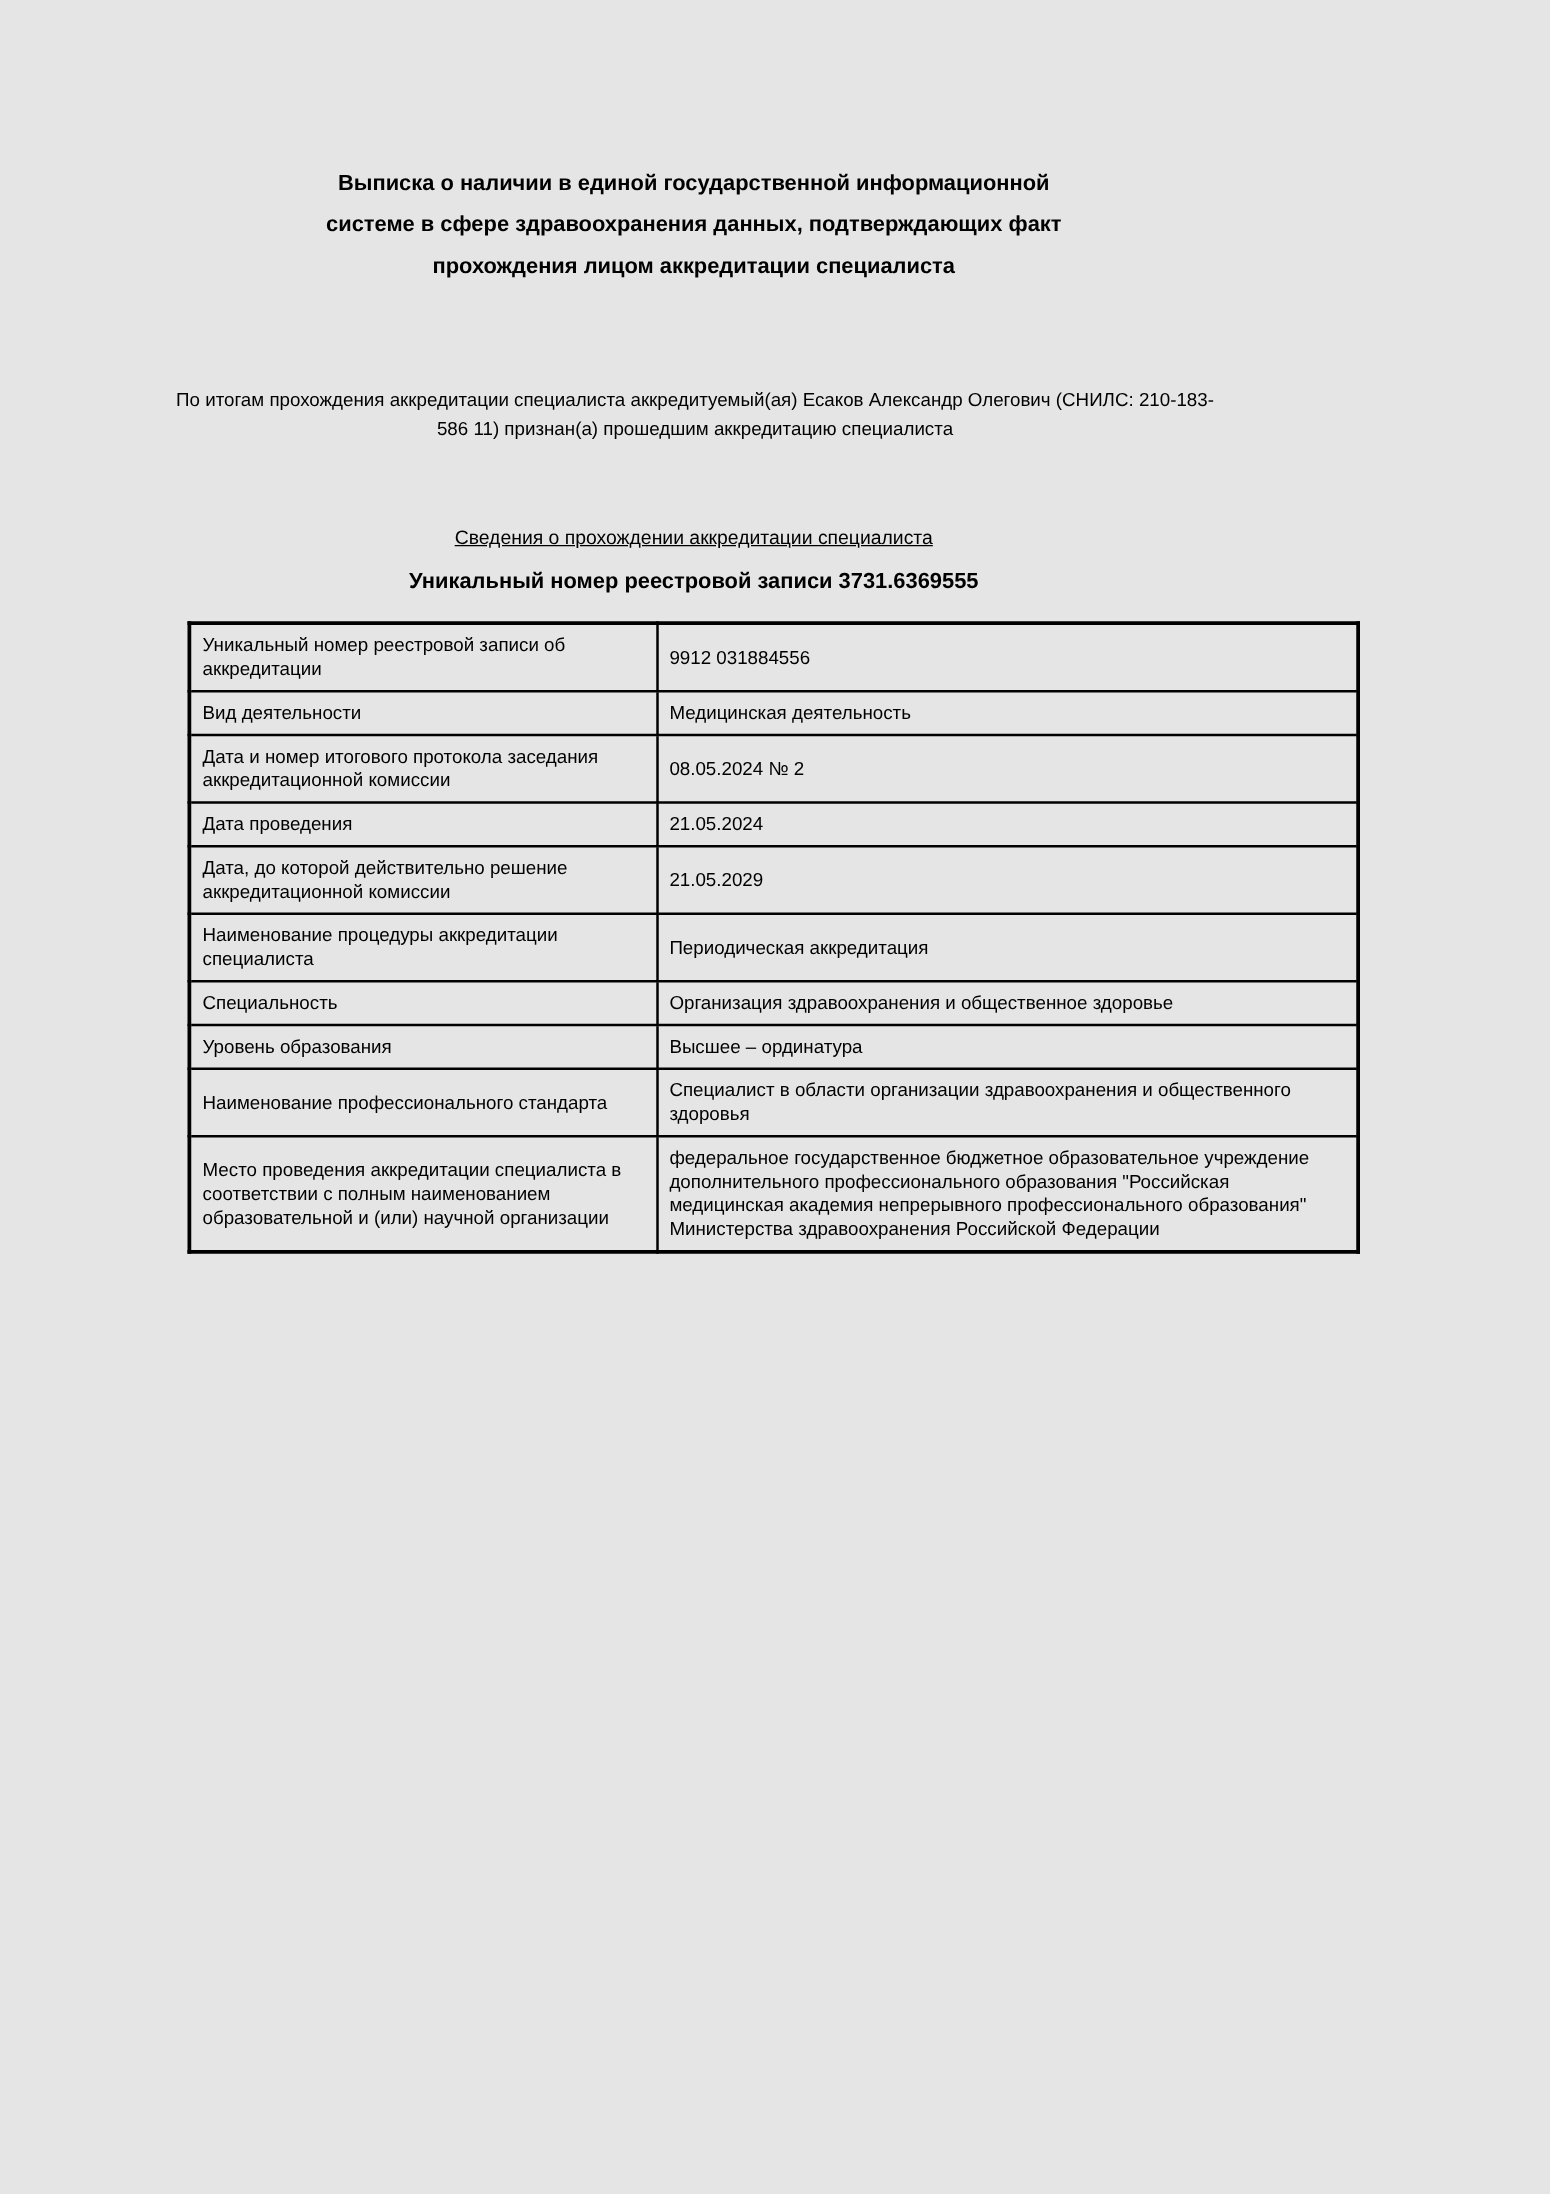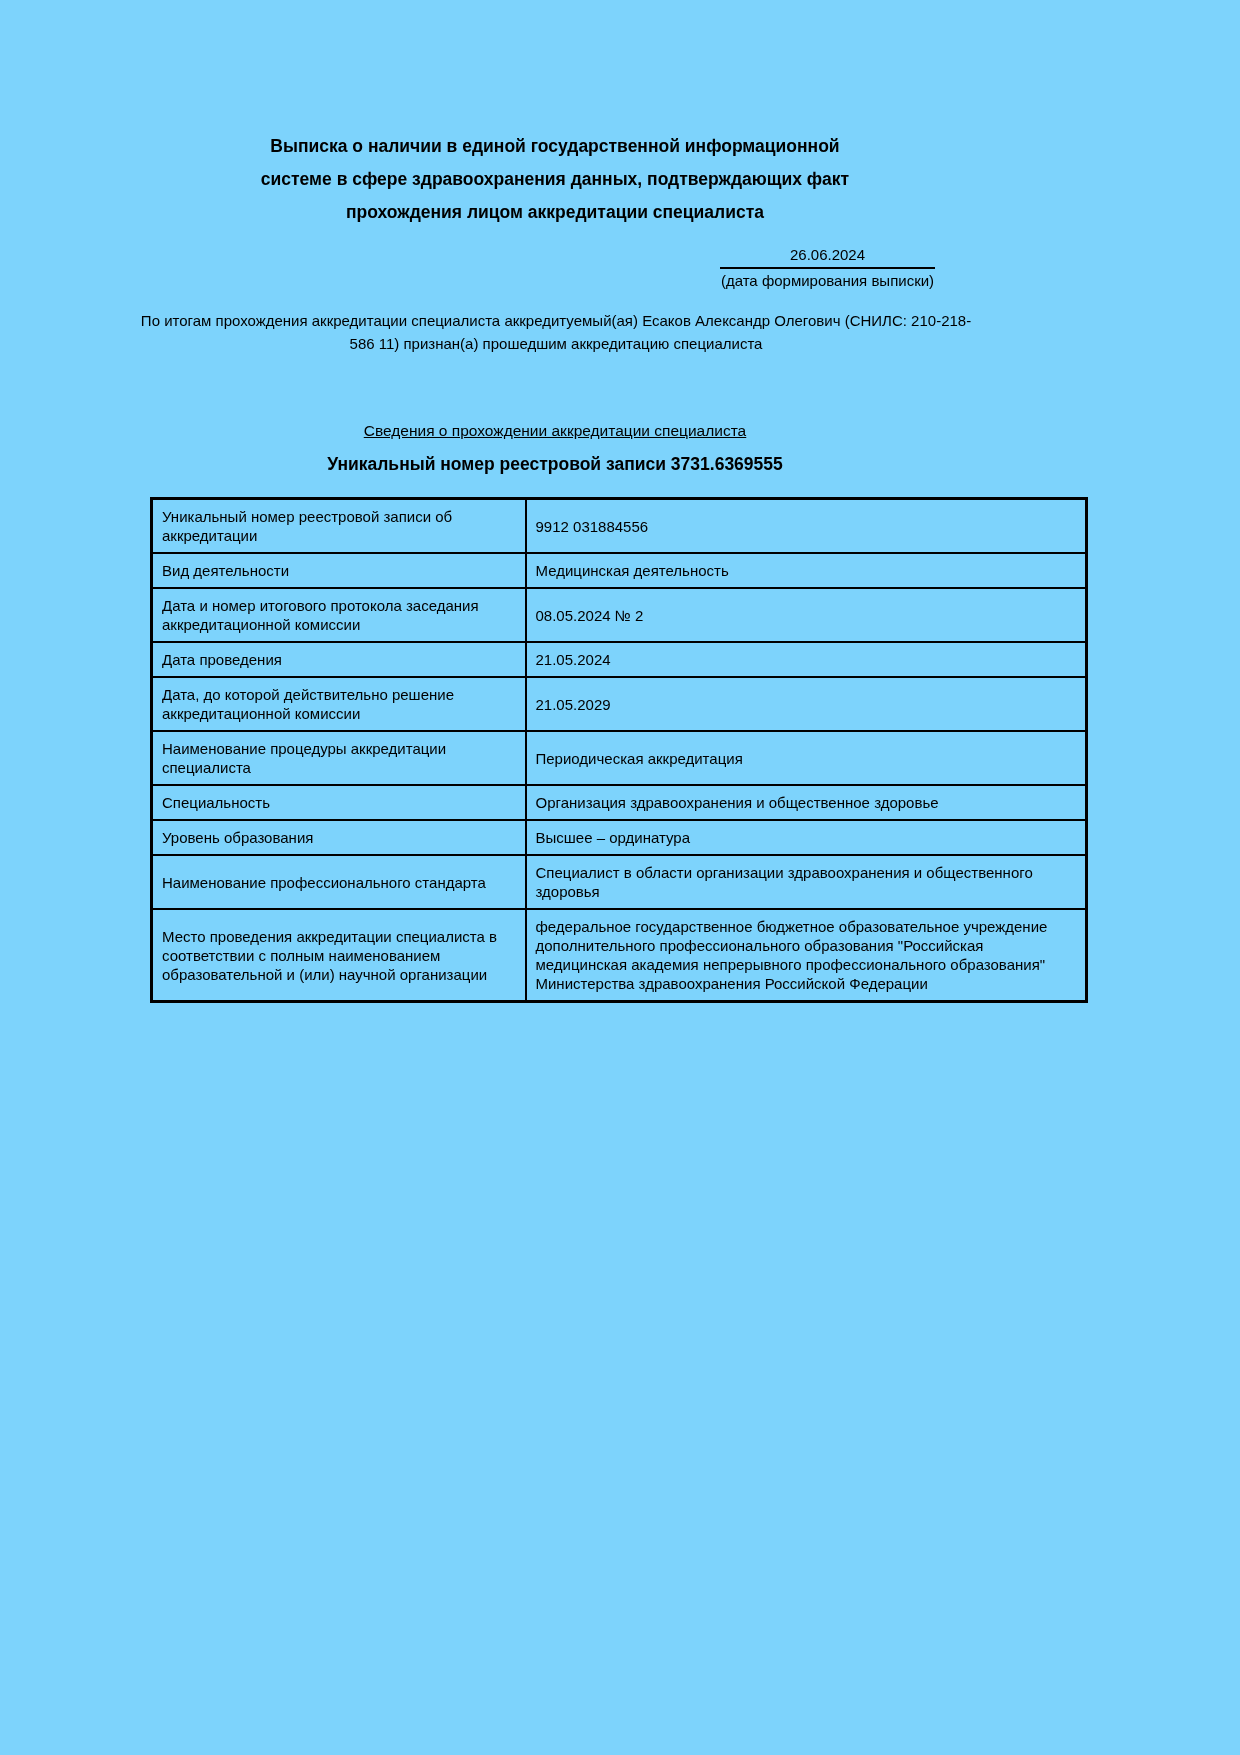--- a/index.html
+++ b/index.html
@@ -5,21 +5,21 @@
   * { margin: 0; padding: 0; box-sizing: border-box; }
   html, body { background: #ffffff; }
   body {
     font-family: "Liberation Sans", "DejaVu Sans", sans-serif;
     color: #000000;
   }
   .page {
     position: relative;
     width: 1240px;
     height: 1755px;
-    background: #7dd3fc;
+    background: #e5e5e5;
     overflow: hidden;
   }
   .doc-title {
     position: absolute;
     top: 130px;
     left: 140px;
     width: 830px;
     text-align: center;
     font-weight: bold;
     font-size: 17.5px;
@@ -101,26 +101,22 @@
 <body>
 
 <div class="page">
 
   <div class="doc-title">
     <div>Выписка о наличии в единой государственной информационной</div>
     <div>системе в сфере здравоохранения данных, подтверждающих факт</div>
     <div>прохождения лицом аккредитации специалиста</div>
   </div>
 
-  <div class="date-block">
-    <div class="date-value">26.06.2024</div>
-    <div class="date-caption">(дата формирования выписки)</div>
-  </div>
 
-  <p class="intro">По итогам прохождения аккредитации специалиста аккредитуемый(ая) Есаков Александр Олегович (СНИЛС: 210-218-586 11) признан(а) прошедшим аккредитацию специалиста</p>
+  <p class="intro">По итогам прохождения аккредитации специалиста аккредитуемый(ая) Есаков Александр Олегович (СНИЛС: 210-183-586 11) признан(а) прошедшим аккредитацию специалиста</p>
 
   <div class="section-heading">Сведения о прохождении аккредитации специалиста</div>
 
   <div class="registry-heading">Уникальный номер реестровой записи 3731.6369555</div>
 
   <table class="acc-table">
     <tbody>
       <tr>
         <td class="col-label">Уникальный номер реестровой записи об аккредитации</td>
         <td class="col-value">9912 031884556</td>

